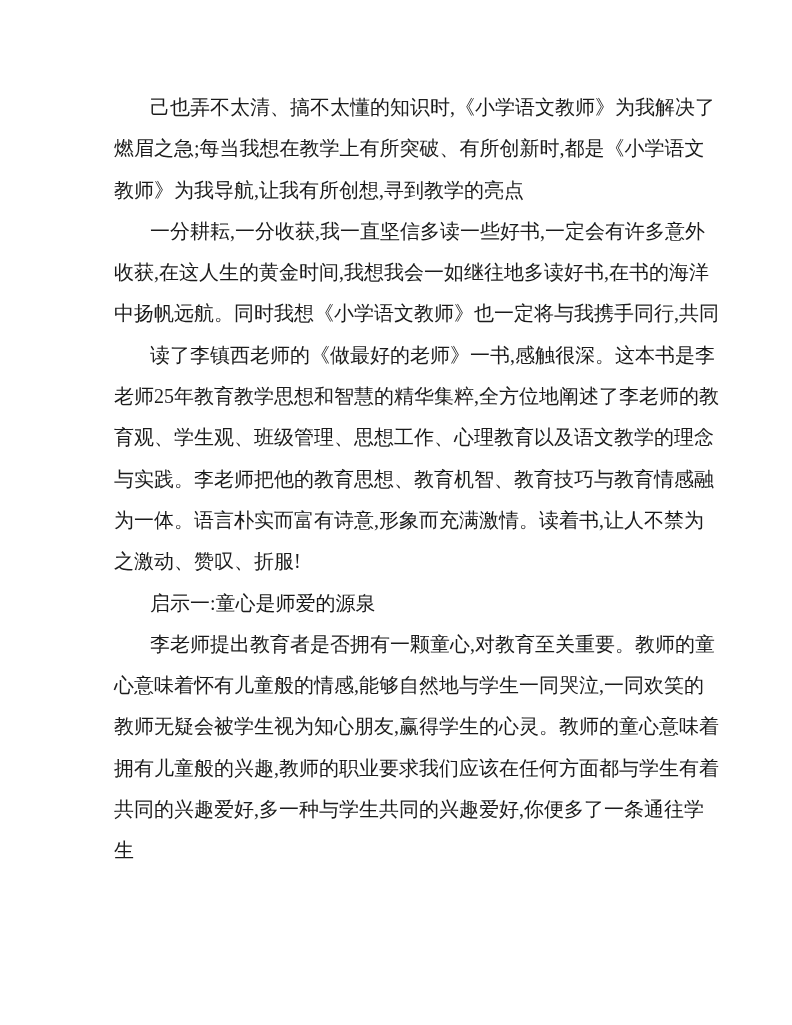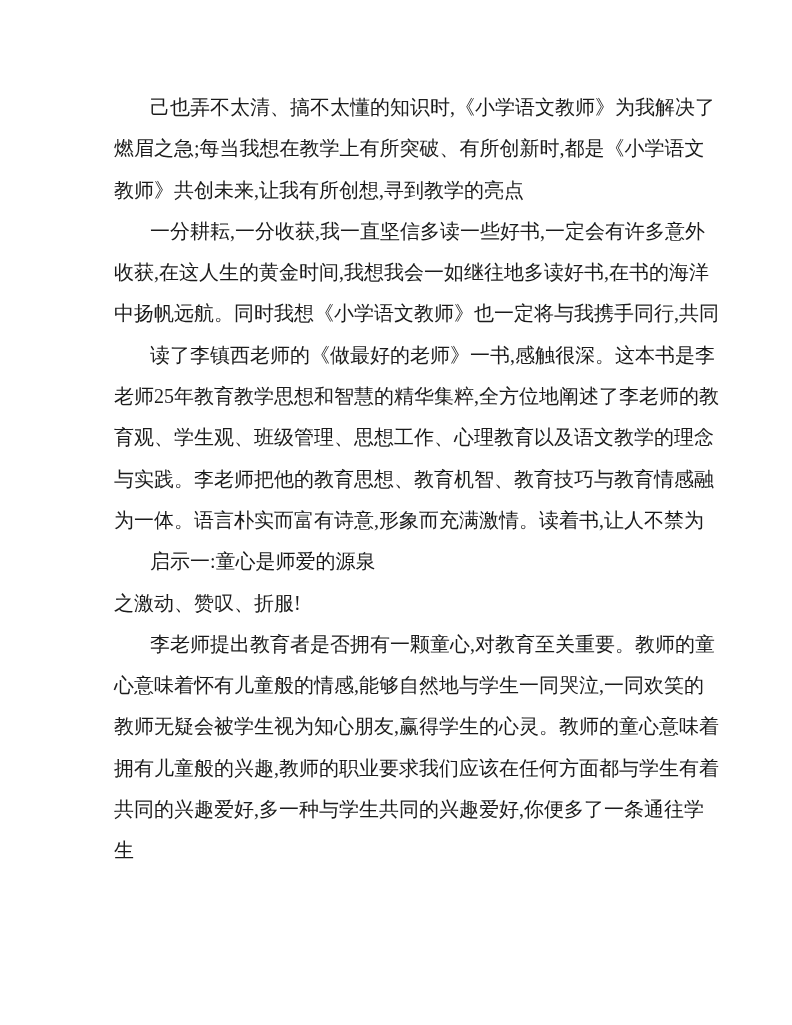--- a/index.html
+++ b/index.html
@@ -113,21 +113,21 @@
         <span class="ch">时</span>
         <span class="ch">,</span>
         <span class="ch">都</span>
         <span class="ch">是</span>
         <span class="ch">《</span>
         <span class="ch">小</span>
         <span class="ch">学</span>
         <span class="ch">语</span>
         <span class="ch">文</span>
       </div>
-      <div class="line">教师》共创未来,让我有所创想,寻到教学的亮点</div>
+      <div class="line">教师》为我导航,让我有所创想,寻到教学的亮点</div>
       <div class="line fill">
         <span class="ind"></span>
         <span class="ch">一</span>
         <span class="ch">分</span>
         <span class="ch">耕</span>
         <span class="ch">耘</span>
         <span class="ch">,</span>
         <span class="ch">一</span>
         <span class="ch">分</span>
         <span class="ch">收</span>
@@ -377,22 +377,22 @@
         <span class="ch">读</span>
         <span class="ch">着</span>
         <span class="ch">书</span>
         <span class="ch">,</span>
         <span class="ch">让</span>
         <span class="ch">人</span>
         <span class="ch">不</span>
         <span class="ch">禁</span>
         <span class="ch">为</span>
       </div>
+      <div class="line">之激动、赞叹、折服!</div>
       <div class="line indent">启示一:童心是师爱的源泉</div>
-      <div class="line">之激动、赞叹、折服!</div>
       <div class="line fill">
         <span class="ind"></span>
         <span class="ch">李</span>
         <span class="ch">老</span>
         <span class="ch">师</span>
         <span class="ch">提</span>
         <span class="ch">出</span>
         <span class="ch">教</span>
         <span class="ch">育</span>
         <span class="ch">者</span>

